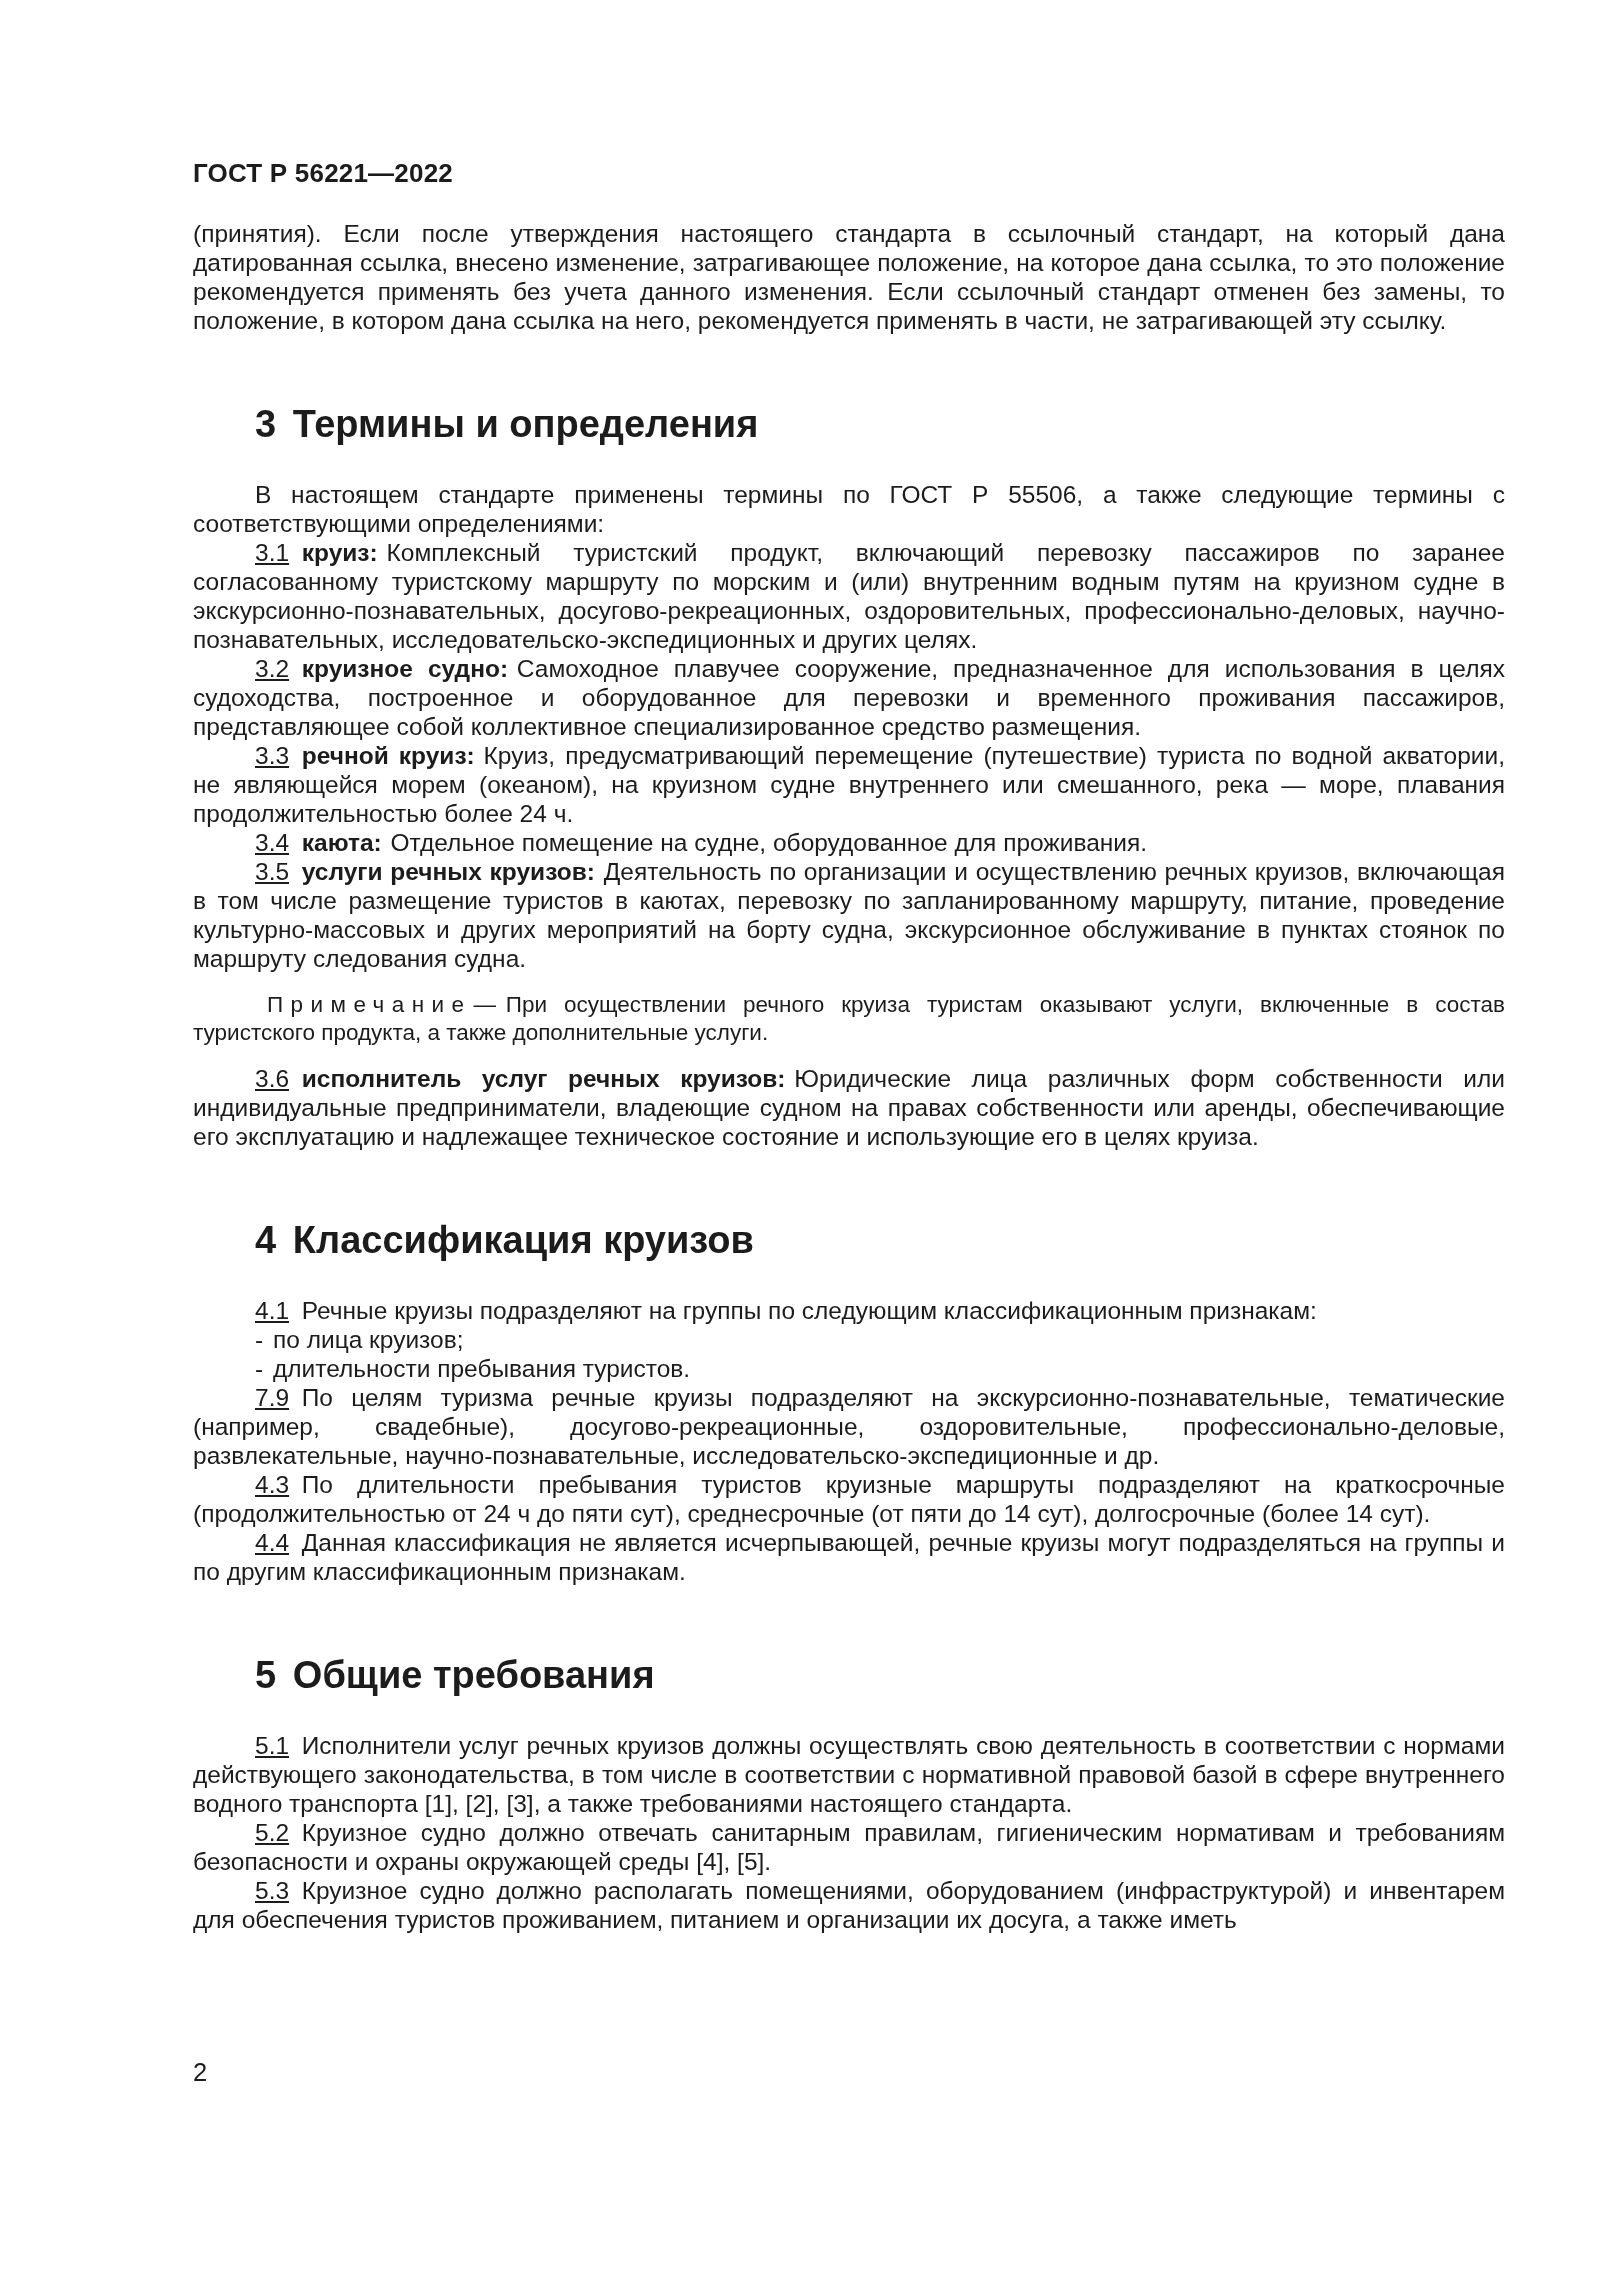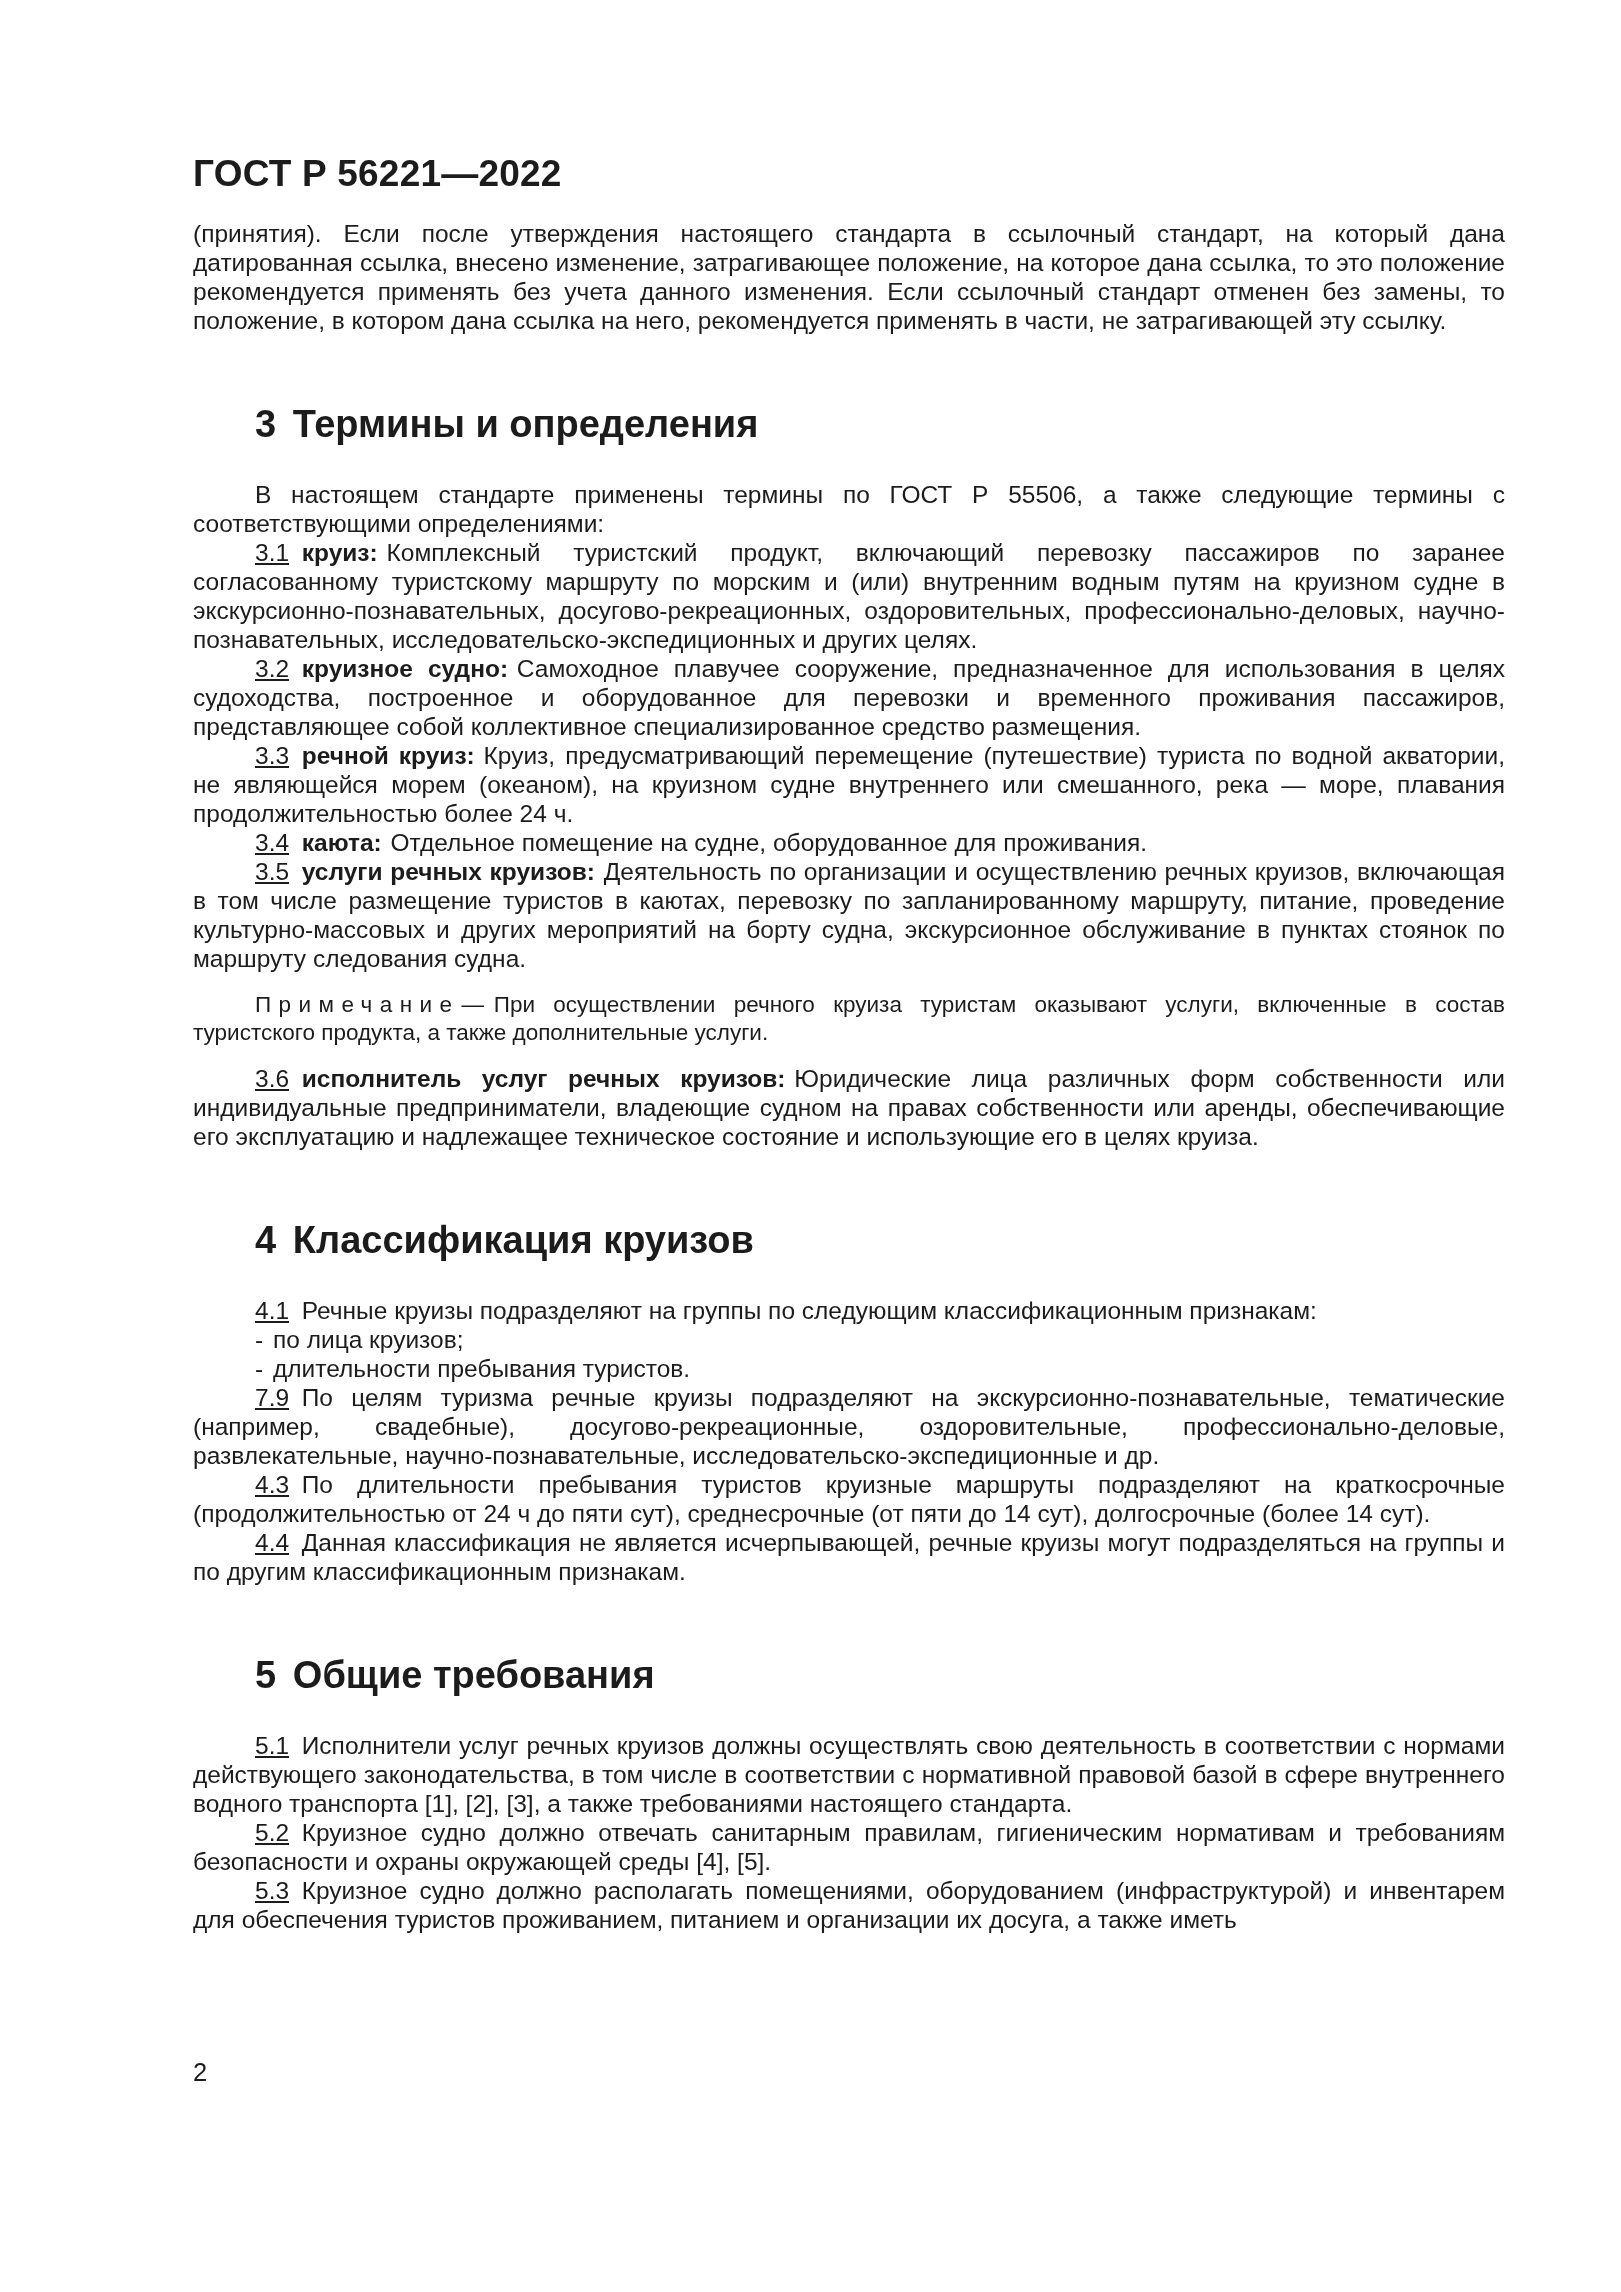--- a/index.html
+++ b/index.html
@@ -10,21 +10,21 @@
     font-family: "Liberation Sans", sans-serif;
     position: relative;
   }
   .page {
     position: absolute; inset: 0;
     padding: 157px 116px 0 193px;
     box-sizing: border-box;
   }
   .running-header {
     font-weight: 700;
-    font-size: 37px;
+    font-size: 26px;
     line-height: 33px;
     margin-bottom: 29px;
     letter-spacing: 0.2px;
   }
   p.body {
     margin: 0;
     font-size: 24.5px;
     line-height: 29px;
     text-align: justify;
   }
@@ -40,21 +40,21 @@
   .hnum { margin-right: 16.7px; }
   .pnum { margin-right: 12.7px; text-decoration: underline; }
   .term { font-weight: 700; margin-right: 8.8px; }
   p.note {
     margin: 17.6px 0;
     font-size: 22.5px;
     line-height: 28px;
     text-align: justify;
     text-indent: 62px;
   }
-  .note-label { letter-spacing: 0.33em; }
+  .note-label { letter-spacing: 0.33em; margin-left: 12px; }
   .note-dash { margin: 0 9.8px 0 2px; }
   .list-dash { margin-right: 9.8px; }
   .page-number {
     position: absolute;
     left: 193px;
     top: 2058px;
     font-size: 25.5px;
     line-height: 29px;
   }
 </style>

